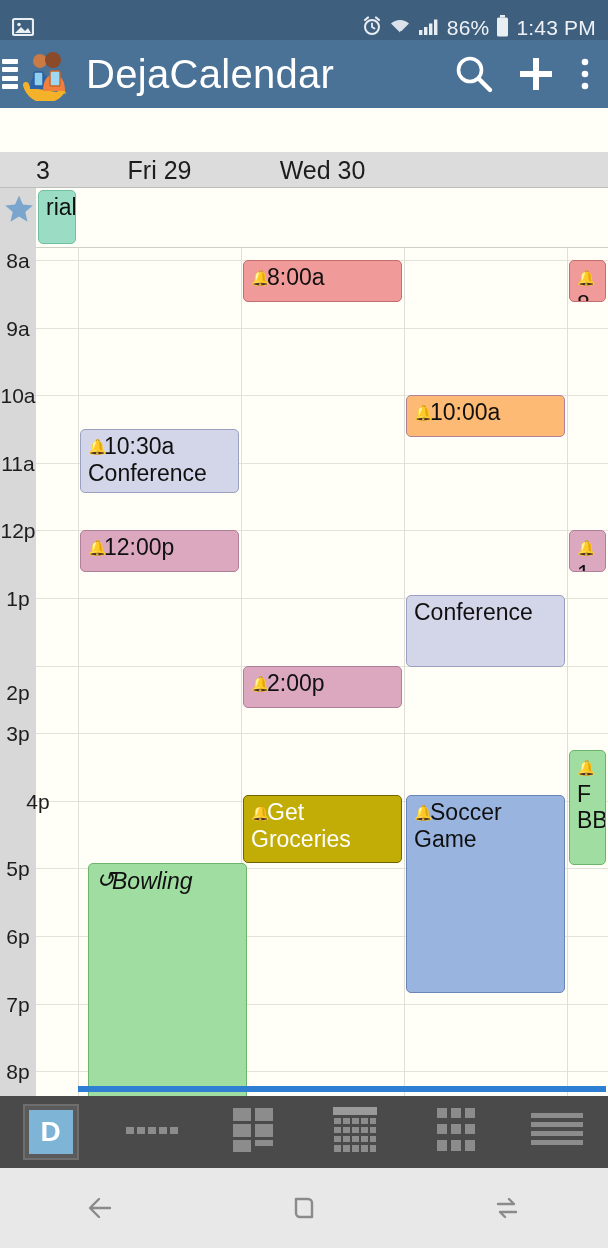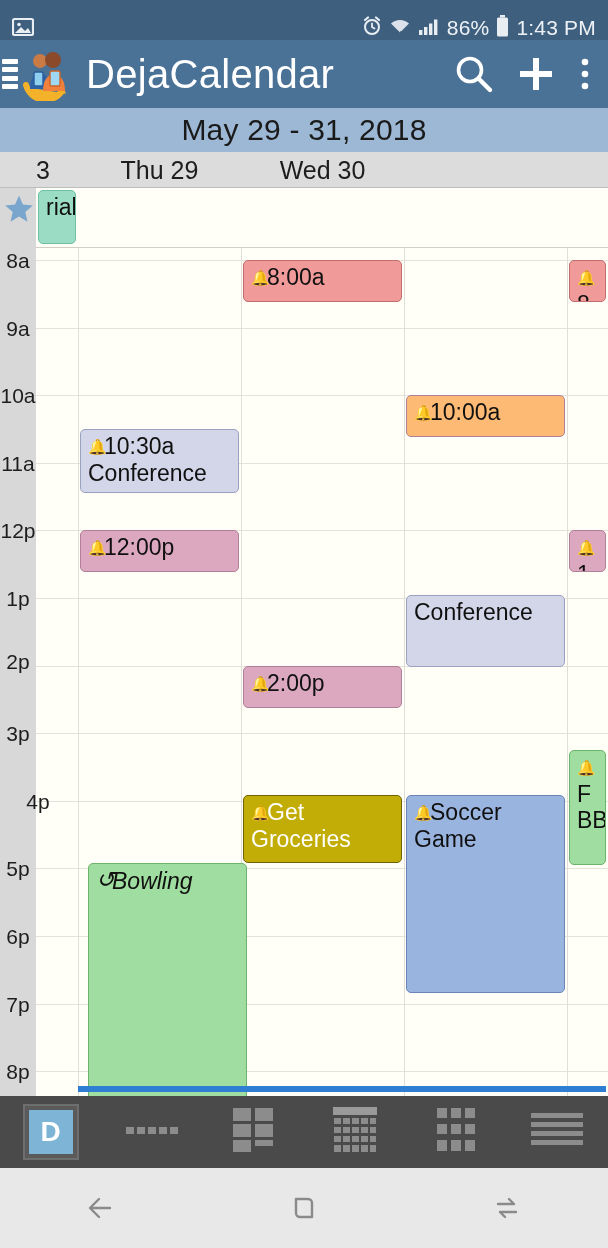--- a/index.html
+++ b/index.html
@@ -192,30 +192,27 @@
       <div class="ab-btn" style="width:22px">
         <svg width="22" height="48" viewBox="0 0 22 48">
             <circle cx="11" cy="12" r="3.3" fill="#fff"></circle>
             <circle cx="11" cy="24" r="3.3" fill="#fff"></circle>
             <circle cx="11" cy="36" r="3.3" fill="#fff"></circle>
           </svg>
       </div>
     </div>
   </div>
 
-  <div class="datebar">
-    <span>May 29 - 31, 2018</span>
-  </div>
 
   <div class="dayhdr" id="dayhdr">
       <div class="cell" style="left: 36px; width: 42px; justify-content: flex-start;">
         <span>3</span>
       </div>
       <div class="cell" style="left: 78px; width: 163px;">
-        <span>Thu 29</span>
+        <span>Fri 29</span>
       </div>
       <div class="cell" style="left: 241px; width: 163px;">
         <span>Wed 30</span>
       </div>
       <div class="cell" style="left: 567px; width: 41px;">
         <span></span>
       </div>
     </div>
 
   <div class="body">
@@ -270,21 +267,21 @@
             <path d="M15 1.5 L18.9 10.6 L28.8 11.5 L21.3 18 L23.5 27.7 L15 22.5 L6.5 27.7 L8.7 18 L1.2 11.5 L11.1 10.6 Z" fill="#7aa5cc"></path>
           </svg>
       </div>
       <div id="hourlabels">
           <div class="hourlbl" style="top: 62px;">8a</div>
           <div class="hourlbl" style="top: 129.6px;">9a</div>
           <div class="hourlbl" style="top: 197.2px;">10a</div>
           <div class="hourlbl" style="top: 264.8px;">11a</div>
           <div class="hourlbl" style="top: 332.4px;">12p</div>
           <div class="hourlbl" style="top: 400px;">1p</div>
-          <div class="hourlbl" style="top: 463px;">2p</div>
+          <div class="hourlbl" style="top: 494px;">2p</div>
           <div class="hourlbl" style="top: 535.2px;">3p</div>
           <div class="hourlbl" style="top: 602.8px; margin-left: 20px;">4p</div>
           <div class="hourlbl" style="top: 670.4px;">5p</div>
           <div class="hourlbl" style="top: 738px;">6p</div>
           <div class="hourlbl" style="top: 805.6px;">7p</div>
           <div class="hourlbl" style="top: 873.2px;">8p</div>
         </div>
     </div>
 
   </div>

